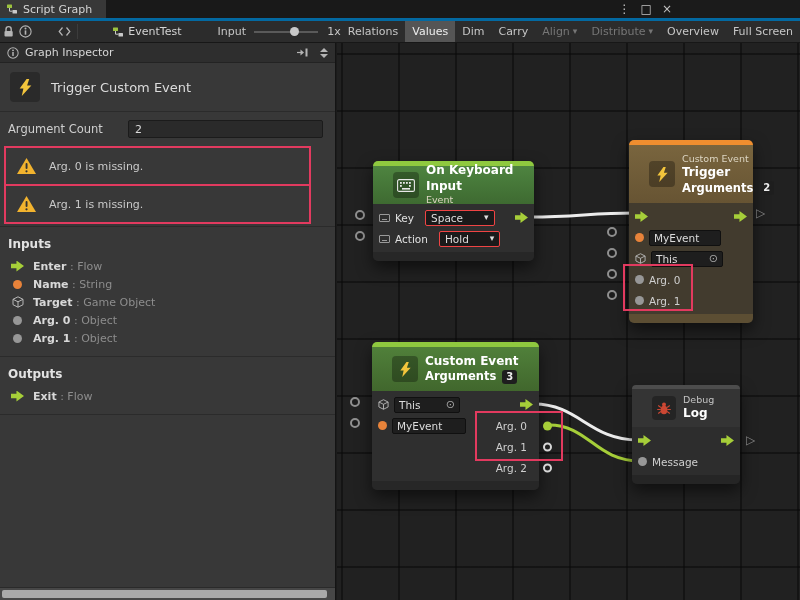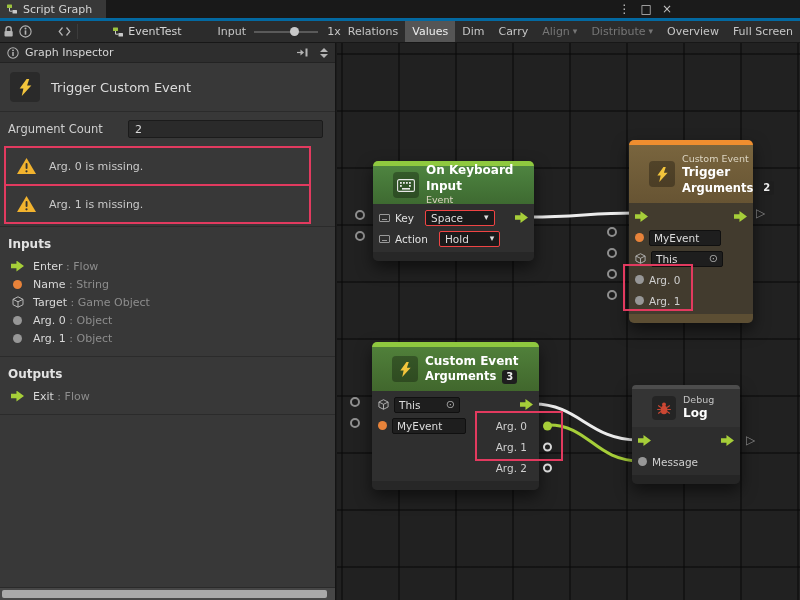--- a/index.html
+++ b/index.html
@@ -43,21 +43,21 @@
 .row-argcount .lab{width:112px;font-size:11.5px;color:#cfcfcf}
 .row-argcount input{flex:1;height:18px;background:#2a2a2a;border:1px solid #1b1b1b;border-radius:2px;color:#dcdcdc;font-size:11px;padding:0 6px;font-family:inherit;outline:none}
 .warnings{border-bottom:1px solid #2b2b2b;padding-bottom:2px}
 .warning{display:flex;align-items:center;gap:12px;padding:9px 10px;border:2px solid #e23a5f;margin:0 24px 0 4px}
 .warning + .warning{margin-top:-2px}
 .wtext{font-size:11px;color:#c9c9c9}
 .sec{border-bottom:1px solid #2b2b2b;padding:4px 0 9px}
 .sec-h{font-size:12px;font-weight:bold;color:#e2e2e2;padding:6px 8px}
 .io-row{display:flex;align-items:center;gap:8px;padding:2.5px 10px;font-size:11px}
 .io-ic{width:15px;display:flex;justify-content:center;flex:0 0 auto}
-.io-name{color:#d8d8d8;font-weight:normal}
+.io-name{color:#d8d8d8;font-weight:bold}
 .io-sep{color:#8d8d8d}
 .io-type{color:#8d8d8d}
 .insp-scrollbar{position:absolute;left:0;bottom:0;width:335px;height:13px;background:#474747;border-top:1px solid #2a2a2a}
 .insp-scrollbar .thumb{position:absolute;left:2px;top:2px;bottom:2px;width:325px;background:#a9a9a9;border-radius:2px}
 
 
 .dot{width:9px;height:9px;border-radius:50%;flex:0 0 auto}
 .dot.orange{background:#e8833a}
 .dot.gray{background:#979797}
 .dot.green{background:#a6ce39}

